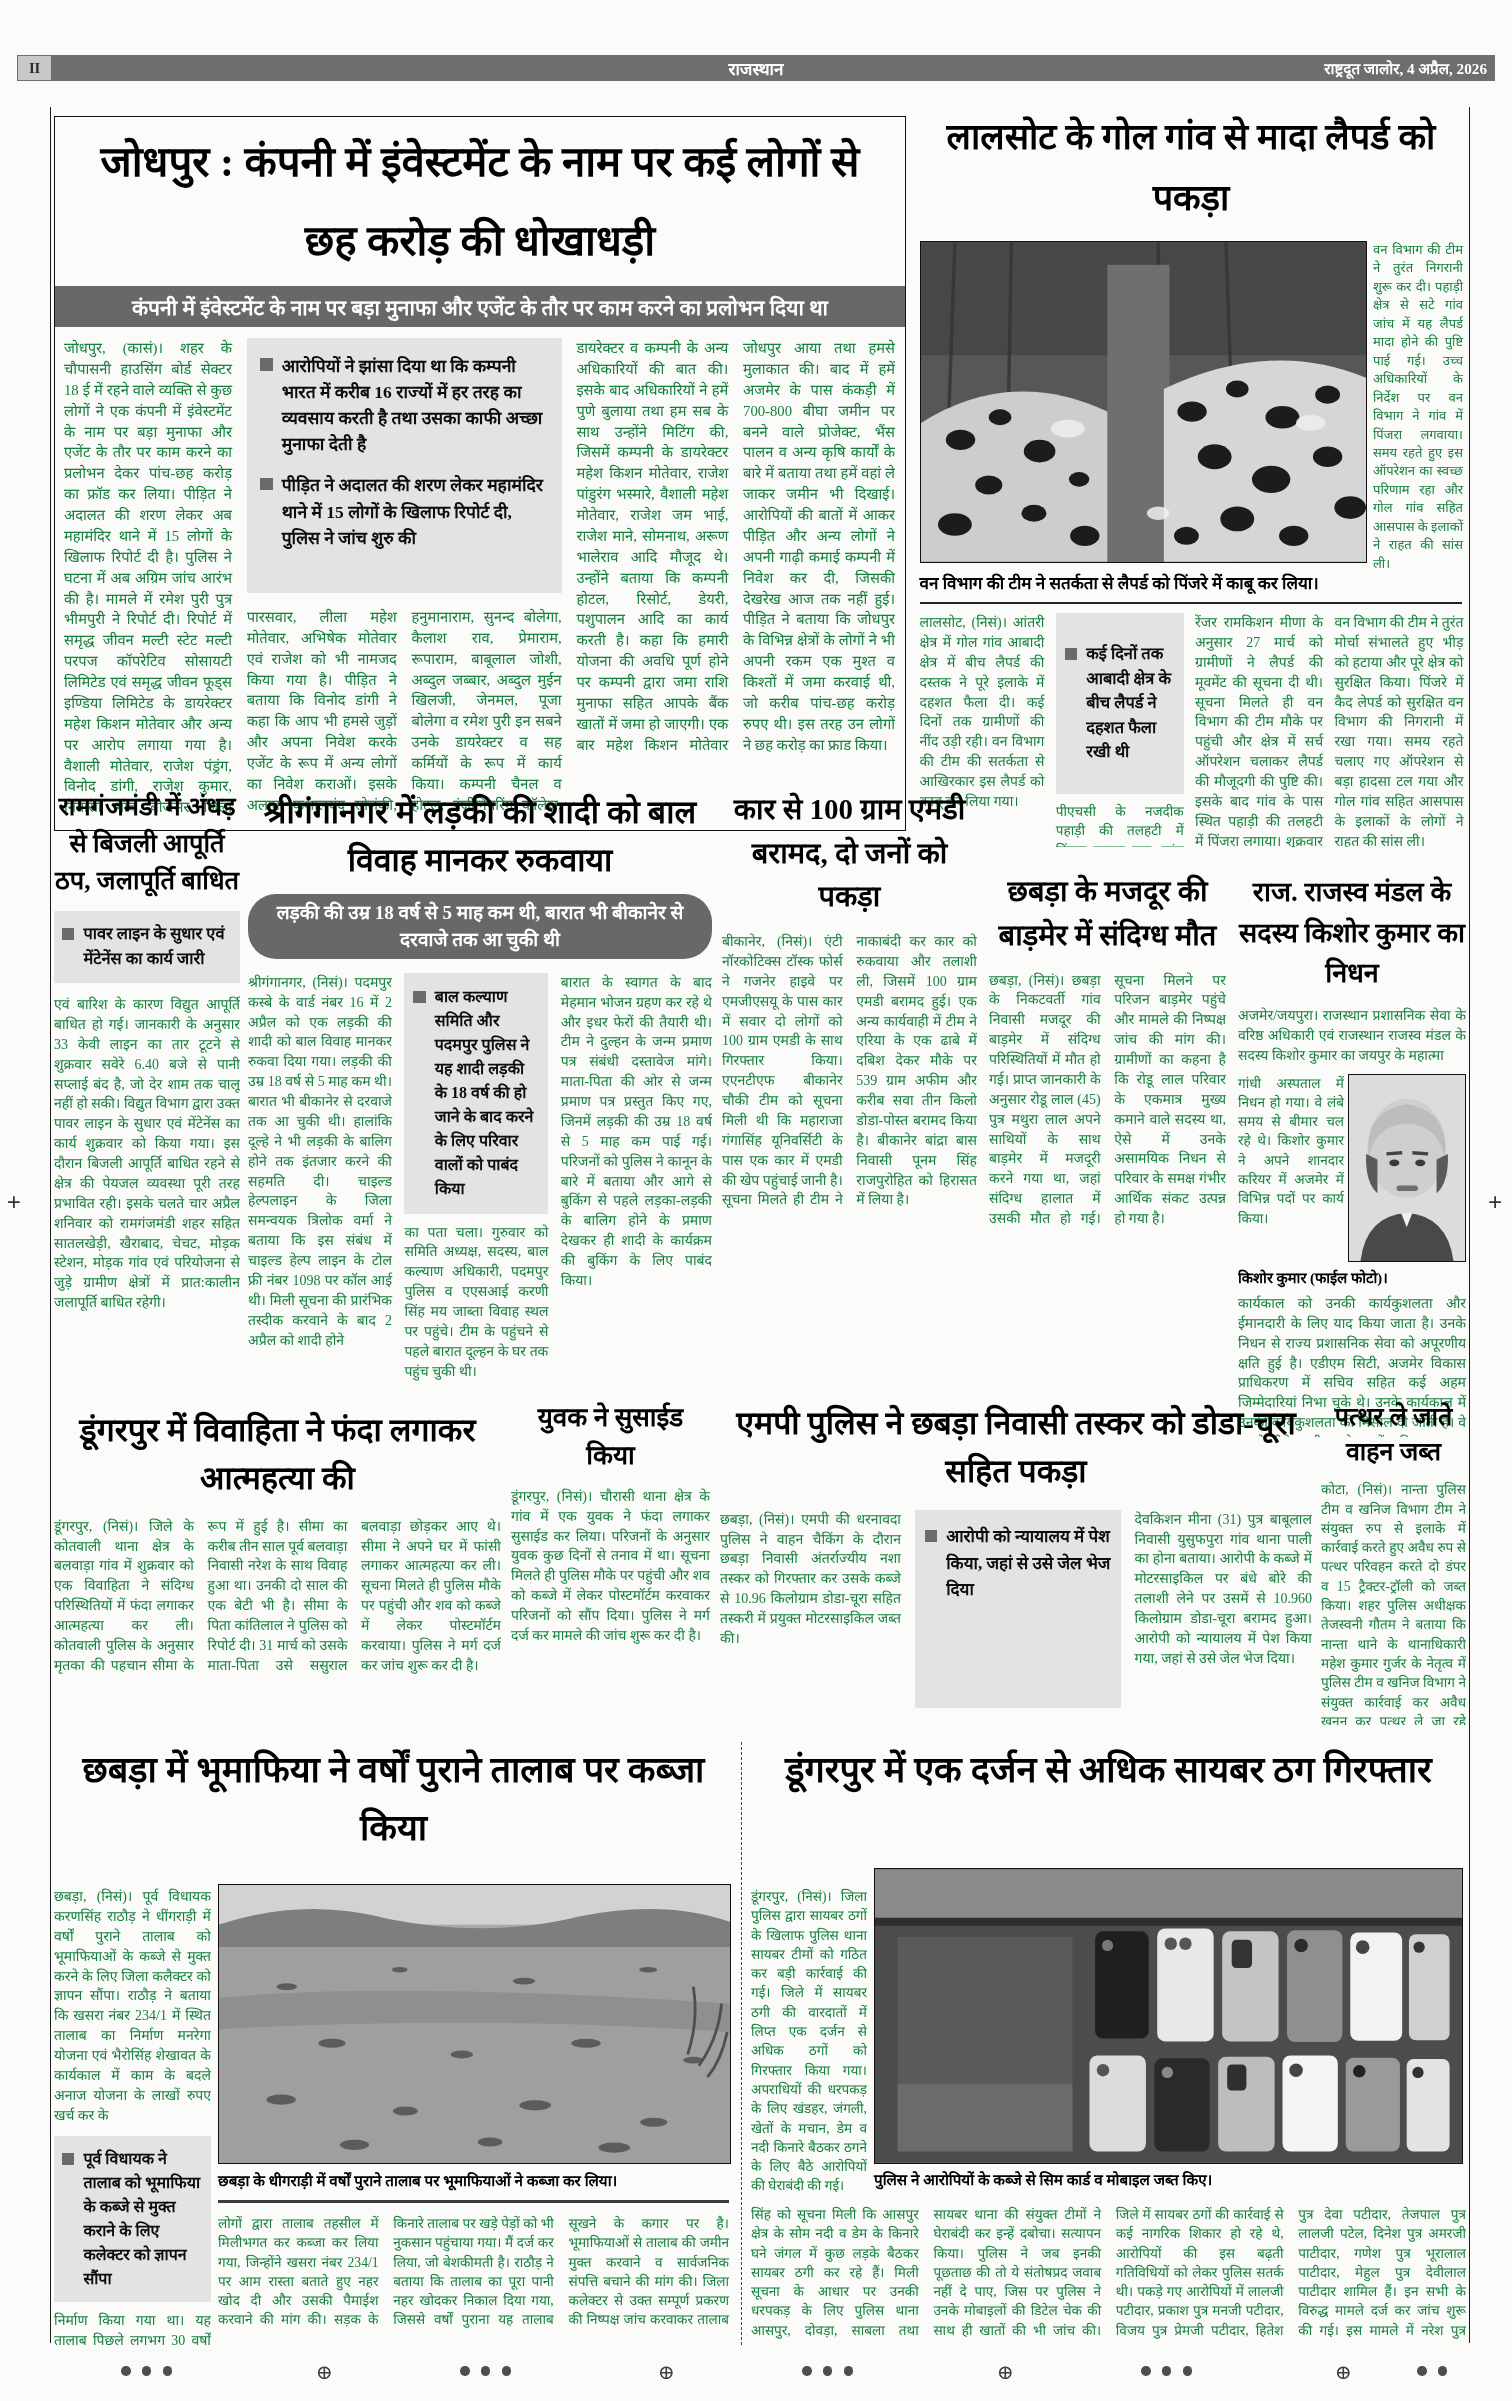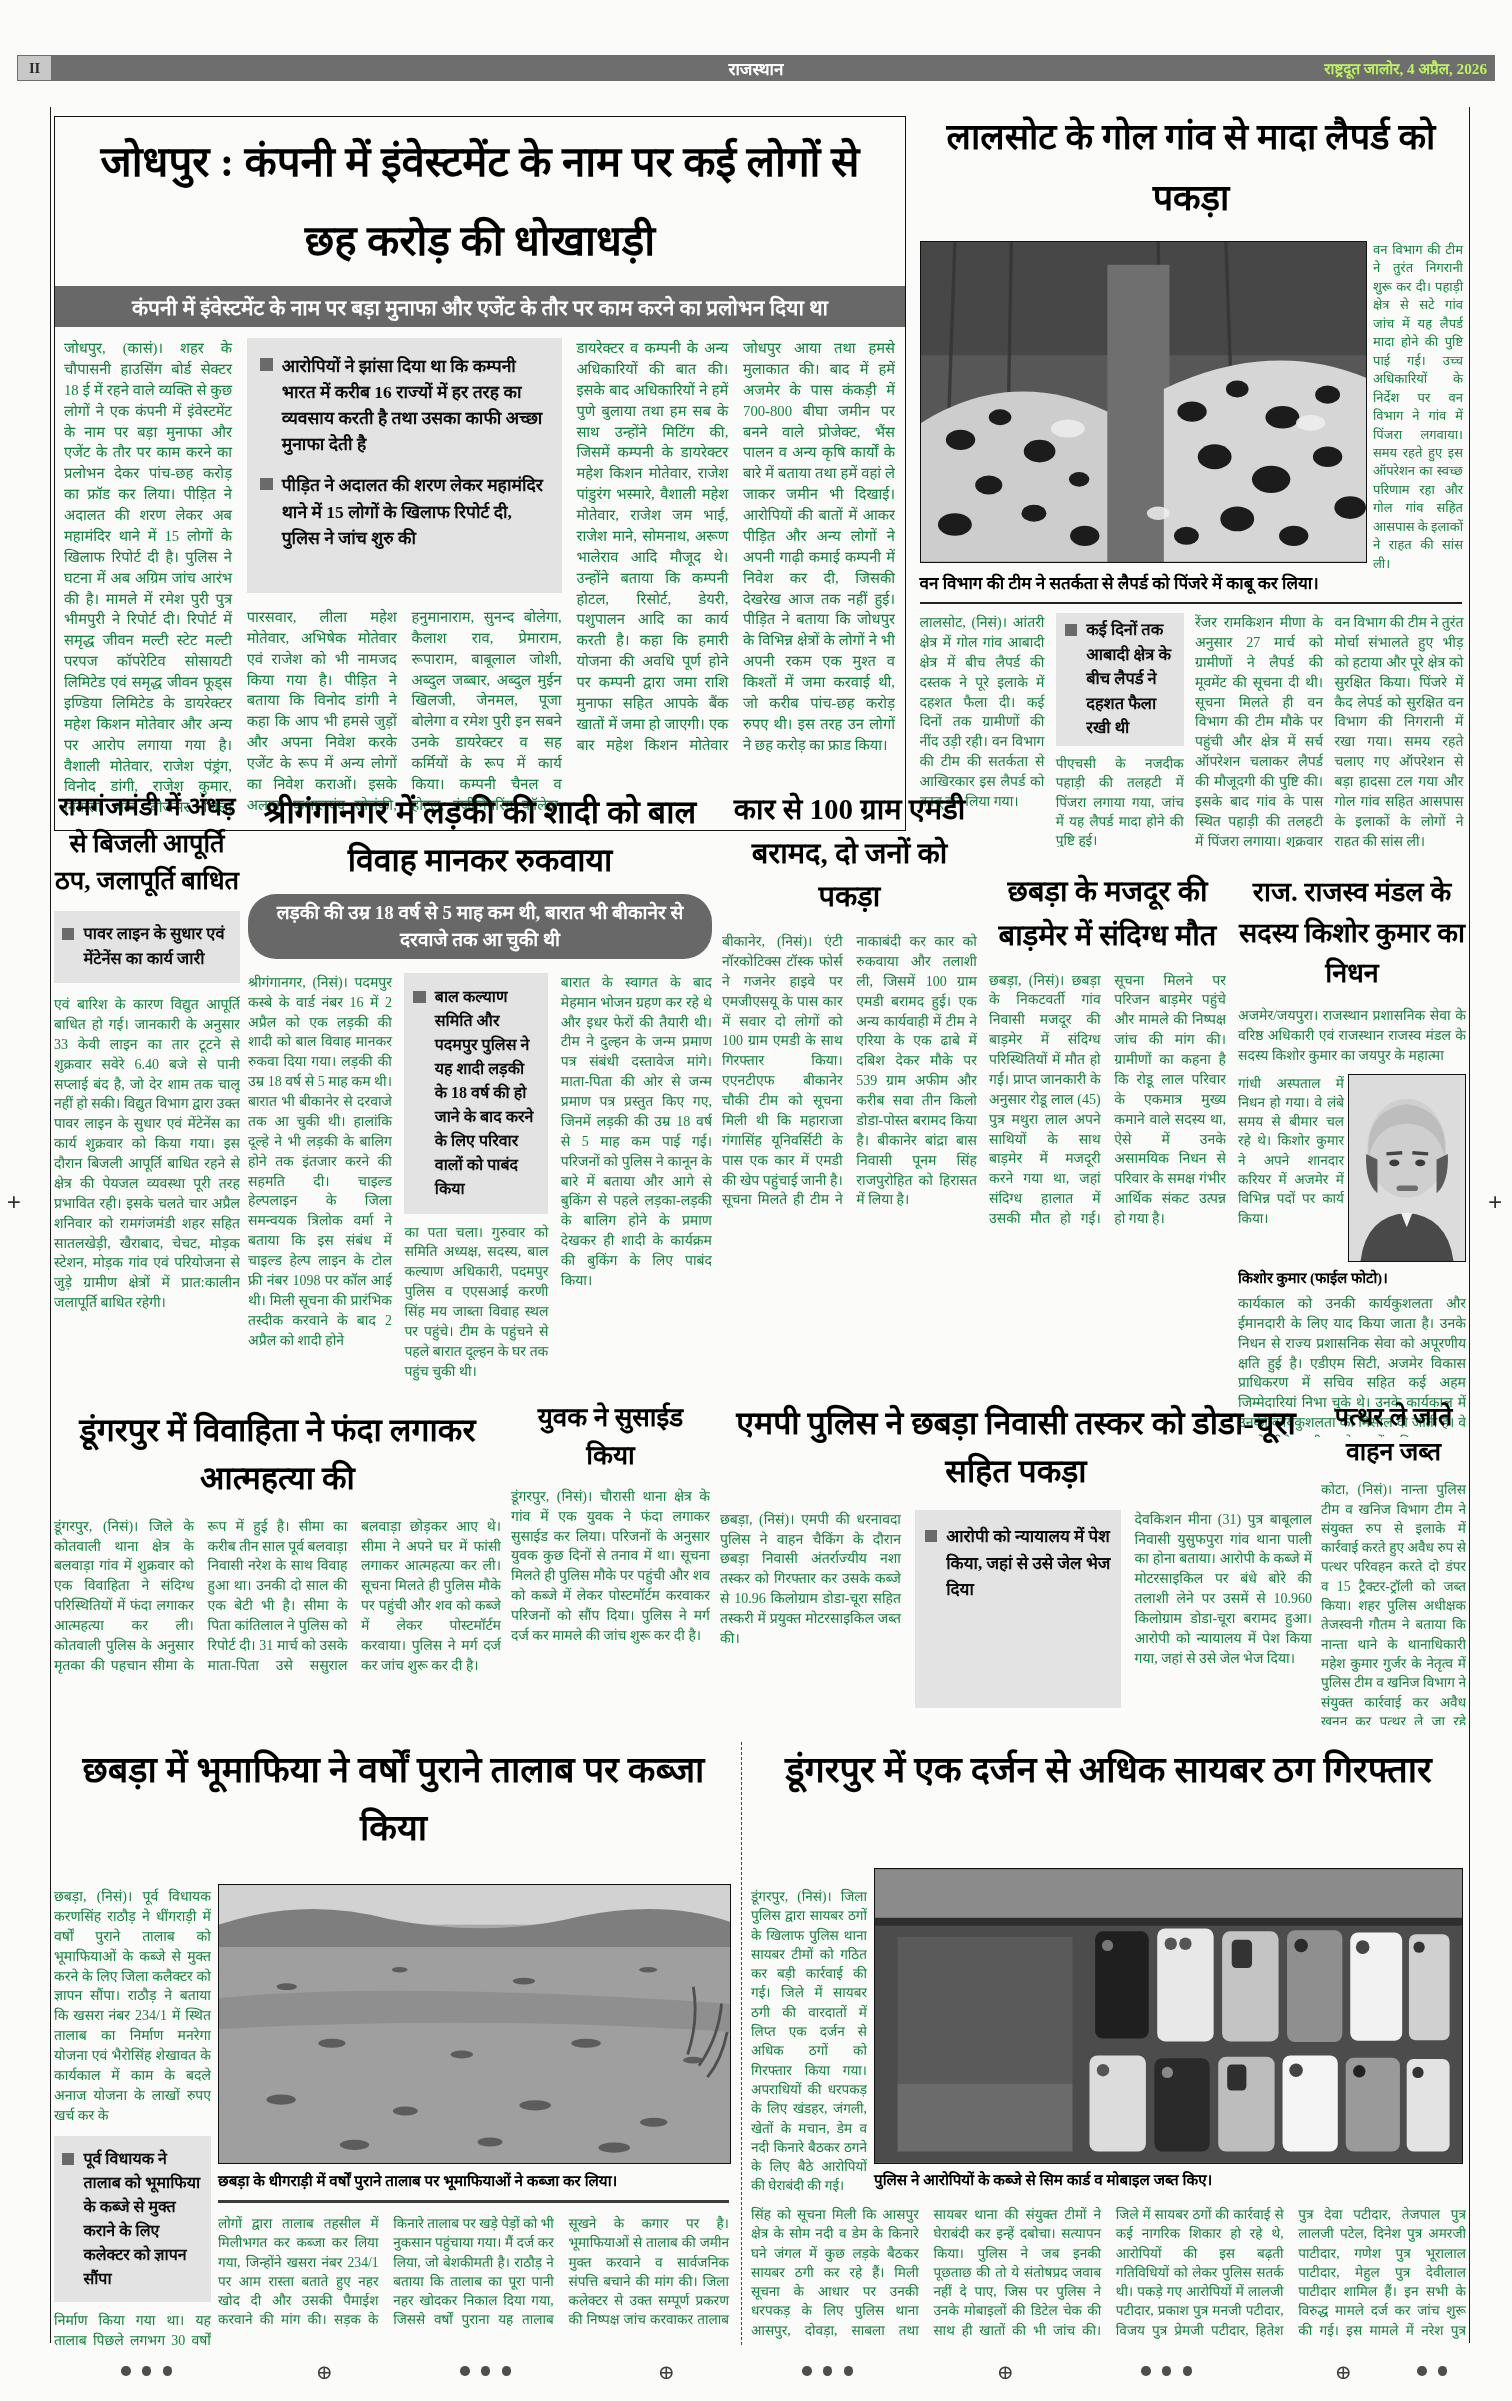--- a/index.html
+++ b/index.html
@@ -5,21 +5,21 @@
   html,body{margin:0;padding:0;}
   body{width:1512px;height:2401px;position:relative;background:#fbfbf9;
        font-family:"Liberation Serif","DejaVu Serif",serif;color:#111;}
   .edge-rule{position:absolute;width:1.1px;background:#1a1a1a;top:107px;height:2236px;}
   
   .masthead{position:absolute;left:17px;top:55px;width:1478px;height:26px;background:#6e6e6e;
             display:flex;align-items:center;}
   .pagenum{position:absolute;left:1.1px;top:1.1px;width:33px;height:24px;background:#c8c8c8;
            color:#2b2b2b;font-weight:bold;font-size:14.7px;display:flex;align-items:center;justify-content:center;}
   .mast-title{position:absolute;left:0;right:0;text-align:center;color:#fff;font-weight:bold;font-size:17px;}
-  .mast-edition{position:absolute;right:8px;color:#bef264;font-weight:bold;font-size:15.2px;}
+  .mast-edition{position:absolute;right:8px;color:#ffffff;font-weight:bold;font-size:15.2px;}
   
   .art{position:absolute;overflow:hidden;}
   .hl{font-weight:800;text-align:center;color:#000;}
   .subbar{background:#686868;color:#fff;font-weight:bold;text-align:center;
           display:flex;align-items:center;justify-content:center;}
   .bodytext{font-size:14.7px;line-height:1.42;text-align:justify;color:#15803d;}
   .inset{background:#e3e3e3;color:#0d0d0d;font-weight:bold;}
   .sq{display:inline-block;width:12.4px;height:12.4px;background:#6a6a6a;margin-right:9px;flex:0 0 12.4px;margin-top:5.6px;}
   .bullet-row{display:flex;align-items:flex-start;}
   .caption{font-weight:bold;color:#000;}
@@ -110,21 +110,21 @@
         <ellipse cx="420" cy="480" rx="20" ry="12"></ellipse>
       </g>
     </svg>
   </div>
   <div class="bodytext" style="position:absolute;left:458px;top:134px;width:90px;height:320px;font-size:13px;">वन विभाग की टीम ने तुरंत निगरानी शुरू कर दी। पहाड़ी क्षेत्र से सटे गांव जांच में यह लैपर्ड मादा होने की पुष्टि पाई गई। उच्च अधिकारियों के निर्देश पर वन विभाग ने गांव में पिंजरा लगवाया। समय रहते हुए इस ऑपरेशन का स्वच्छ परिणाम रहा और गोल गांव सहित आसपास के इलाकों ने राहत की सांस ली।</div>
   <div class="caption" style="position:absolute;left:4.5px;top:464px;width:542px;font-size:17px;">वन विभाग की टीम ने सतर्कता से लैपर्ड को पिंजरे में काबू कर लिया।</div>
   <div class="thinrule" style="position:absolute;left:4.5px;top:495px;width:542px;height:1.7px;"></div>
   <div style="position:absolute;left:4.5px;top:506px;width:544px;height:234px;display:flex;gap:11.3px;overflow:hidden;">
     <div class="bodytext" style="flex:0 0 125px;font-size:14px;">लालसोट, (निसं)। आंतरी क्षेत्र में गोल गांव आबादी क्षेत्र में बीच लैपर्ड की दस्तक ने पूरे इलाके में दहशत फैला दी। कई दिनों तक ग्रामीणों की नींद उड़ी रही। वन विभाग की टीम की सतर्कता से आखिरकार इस लैपर्ड को काबू कर लिया गया।</div>
     <div style="flex:0 0 128px;">
-      <div class="inset bullet-row" style="padding:5px 9px;font-size:16.4px;line-height:1.5;">
+      <div class="inset bullet-row" style="padding:29px 9px;font-size:16.4px;line-height:1.5;">
         <span class="sq"></span>
           <span>कई दिनों तक आबादी क्षेत्र के बीच लैपर्ड ने दहशत फैला रखी थी</span>
       </div>
       <div class="bodytext" style="margin-top:8px;font-size:13.6px;">पीएचसी के नजदीक पहाड़ी की तलहटी में पिंजरा लगाया गया, जांच में यह लैपर्ड मादा होने की पुष्टि हुई।</div>
     </div>
     <div class="bodytext" style="flex:0 0 128px;font-size:14px;">रेंजर रामकिशन मीणा के अनुसार 27 मार्च को ग्रामीणों ने लैपर्ड की मूवमेंट की सूचना दी थी। सूचना मिलते ही वन विभाग की टीम मौके पर पहुंची और क्षेत्र में सर्च ऑपरेशन चलाकर लैपर्ड की मौजूदगी की पुष्टि की। इसके बाद गांव के पास स्थित पहाड़ी की तलहटी में पिंजरा लगाया। शुक्रवार को लैपर्ड पिंजरे में कैद हो गया। जैसे ही खबर फैली, मौके पर ग्रामीणों की भारी भीड़ उमड़ पड़ी। स्थिति को बिगड़ता देख</div>
     <div class="bodytext" style="flex:1 1 auto;font-size:14px;">वन विभाग की टीम ने तुरंत मोर्चा संभालते हुए भीड़ को हटाया और पूरे क्षेत्र को सुरक्षित किया। पिंजरे में कैद लेपर्ड को सुरक्षित वन विभाग की निगरानी में रखा गया। समय रहते चलाए गए ऑपरेशन से बड़ा हादसा टल गया और गोल गांव सहित आसपास के इलाकों के लोगों ने राहत की सांस ली।</div>
   </div>
 </div>
 

